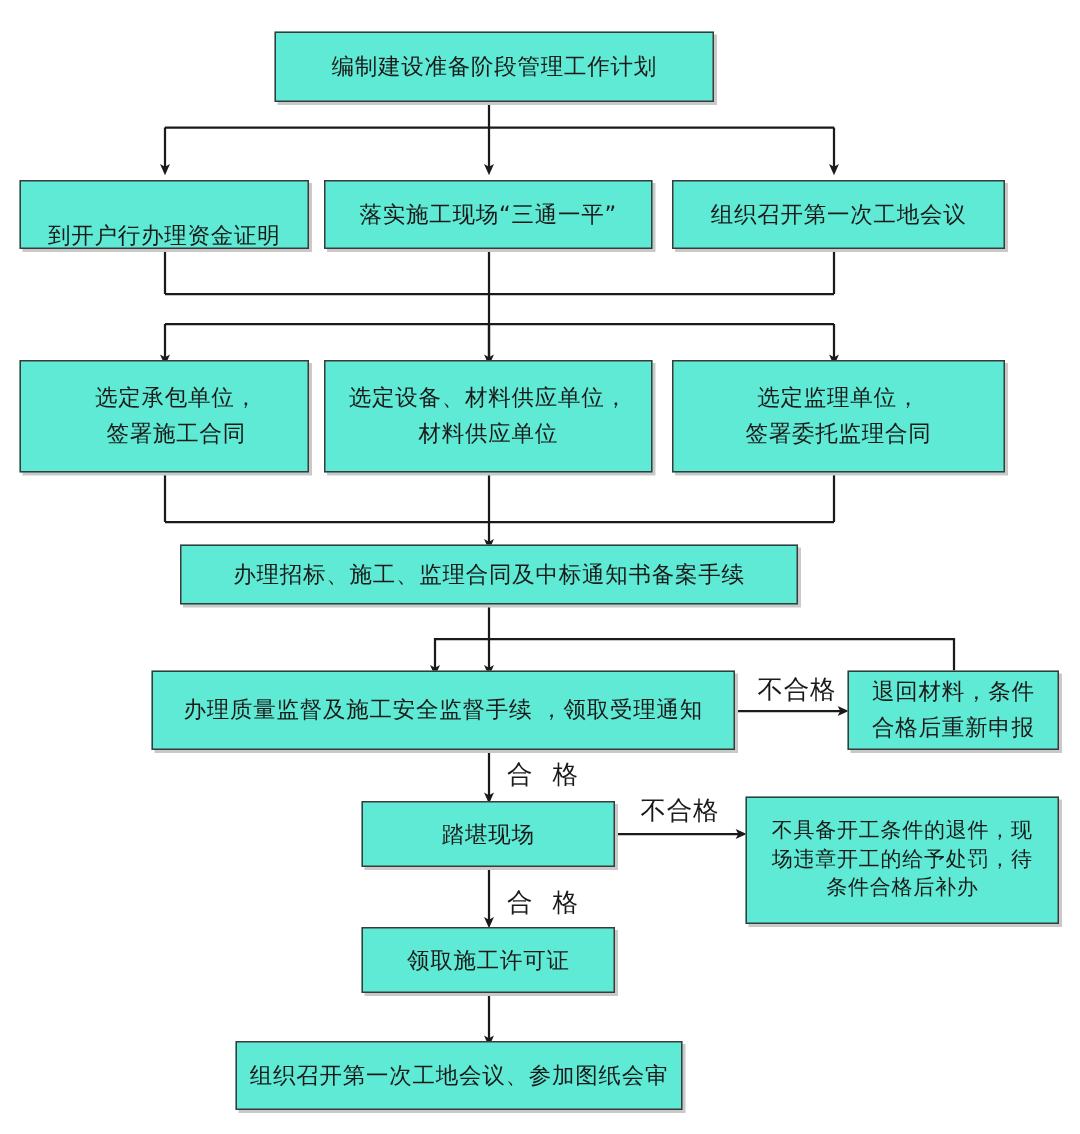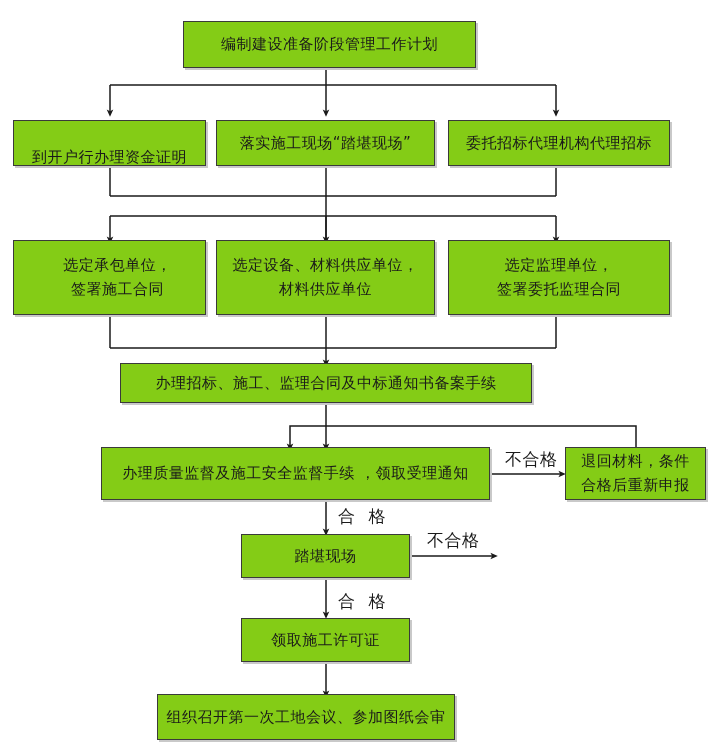--- a/index.html
+++ b/index.html
@@ -19,21 +19,21 @@
     position: absolute;
     left: 0;
     top: 0;
     width: 720px;
     height: 756px;
     pointer-events: none;
   }
   .node {
     position: absolute;
     box-sizing: border-box;
-    background: #84cc16;
+    background: #5eead4;
     border: 1px solid #3a3a3a;
     box-shadow: 2px 2px 0 0 #c9c9c9;
     display: flex;
     flex-direction: column;
     align-items: center;
     justify-content: center;
     color: #1a1a1a;
     text-align: center;
     letter-spacing: 0.5px;
     line-height: 1.05;
@@ -108,25 +108,25 @@
 
   <div class="node one-line" style="left:183px; top:21px; width:293px; height:47px;">
     <span class="ln">编制建设准备阶段管理工作计划</span>
   </div>
 
   <div class="node one-line" style="left:13px; top:120px; width:193px; height:46px;justify-content:flex-end;">
     <span class="ln">到开户行办理资金证明</span>
   </div>
 
   <div class="node one-line" style="left:216px; top:120px; width:219px; height:46px;">
-    <span class="ln">落实施工现场“踏堪现场”</span>
+    <span class="ln">落实施工现场“三通一平”</span>
   </div>
 
   <div class="node one-line" style="left:448px; top:120px; width:222px; height:46px;">
-    <span class="ln">委托招标代理机构代理招标</span>
+    <span class="ln">组织召开第一次工地会议</span>
   </div>
 
   <div class="node two-line" style="left:13px; top:240px; width:193px; height:75px;padding-left:16px;">
     <span class="ln">选定承包单位，</span>
     <span class="ln">签署施工合同</span>
   </div>
 
   <div class="node two-line" style="left:216px; top:240px; width:219px; height:75px;">
     <span class="ln">选定设备、材料供应单位，</span>
     <span class="ln">材料供应单位</span>
@@ -147,20 +147,25 @@
 
   <div class="node two-line" style="left:565px; top:447px; width:141px; height:53px;">
     <span class="ln">退回材料，条件</span>
     <span class="ln">合格后重新申报</span>
   </div>
 
   <div class="node one-line" style="left:241px; top:534px; width:169px; height:44px;">
     <span class="ln">踏堪现场</span>
   </div>
 
+  <div class="node three-line" style="left:497px; top:531px; width:209px; height:85px;">
+    <span class="ln">不具备开工条件的退件，现</span>
+    <span class="ln">场违章开工的给予处罚，待</span>
+    <span class="ln">条件合格后补办</span>
+  </div>
 
   <div class="node one-line" style="left:241px; top:618px; width:169px; height:44px;">
     <span class="ln">领取施工许可证</span>
   </div>
 
   <div class="node one-line" style="left:157px; top:694px; width:298px; height:46px;">
     <span class="ln">组织召开第一次工地会议、参加图纸会审</span>
   </div>
 
   <div class="edge-label" style="left:505px; top:448px;">不合格</div>

